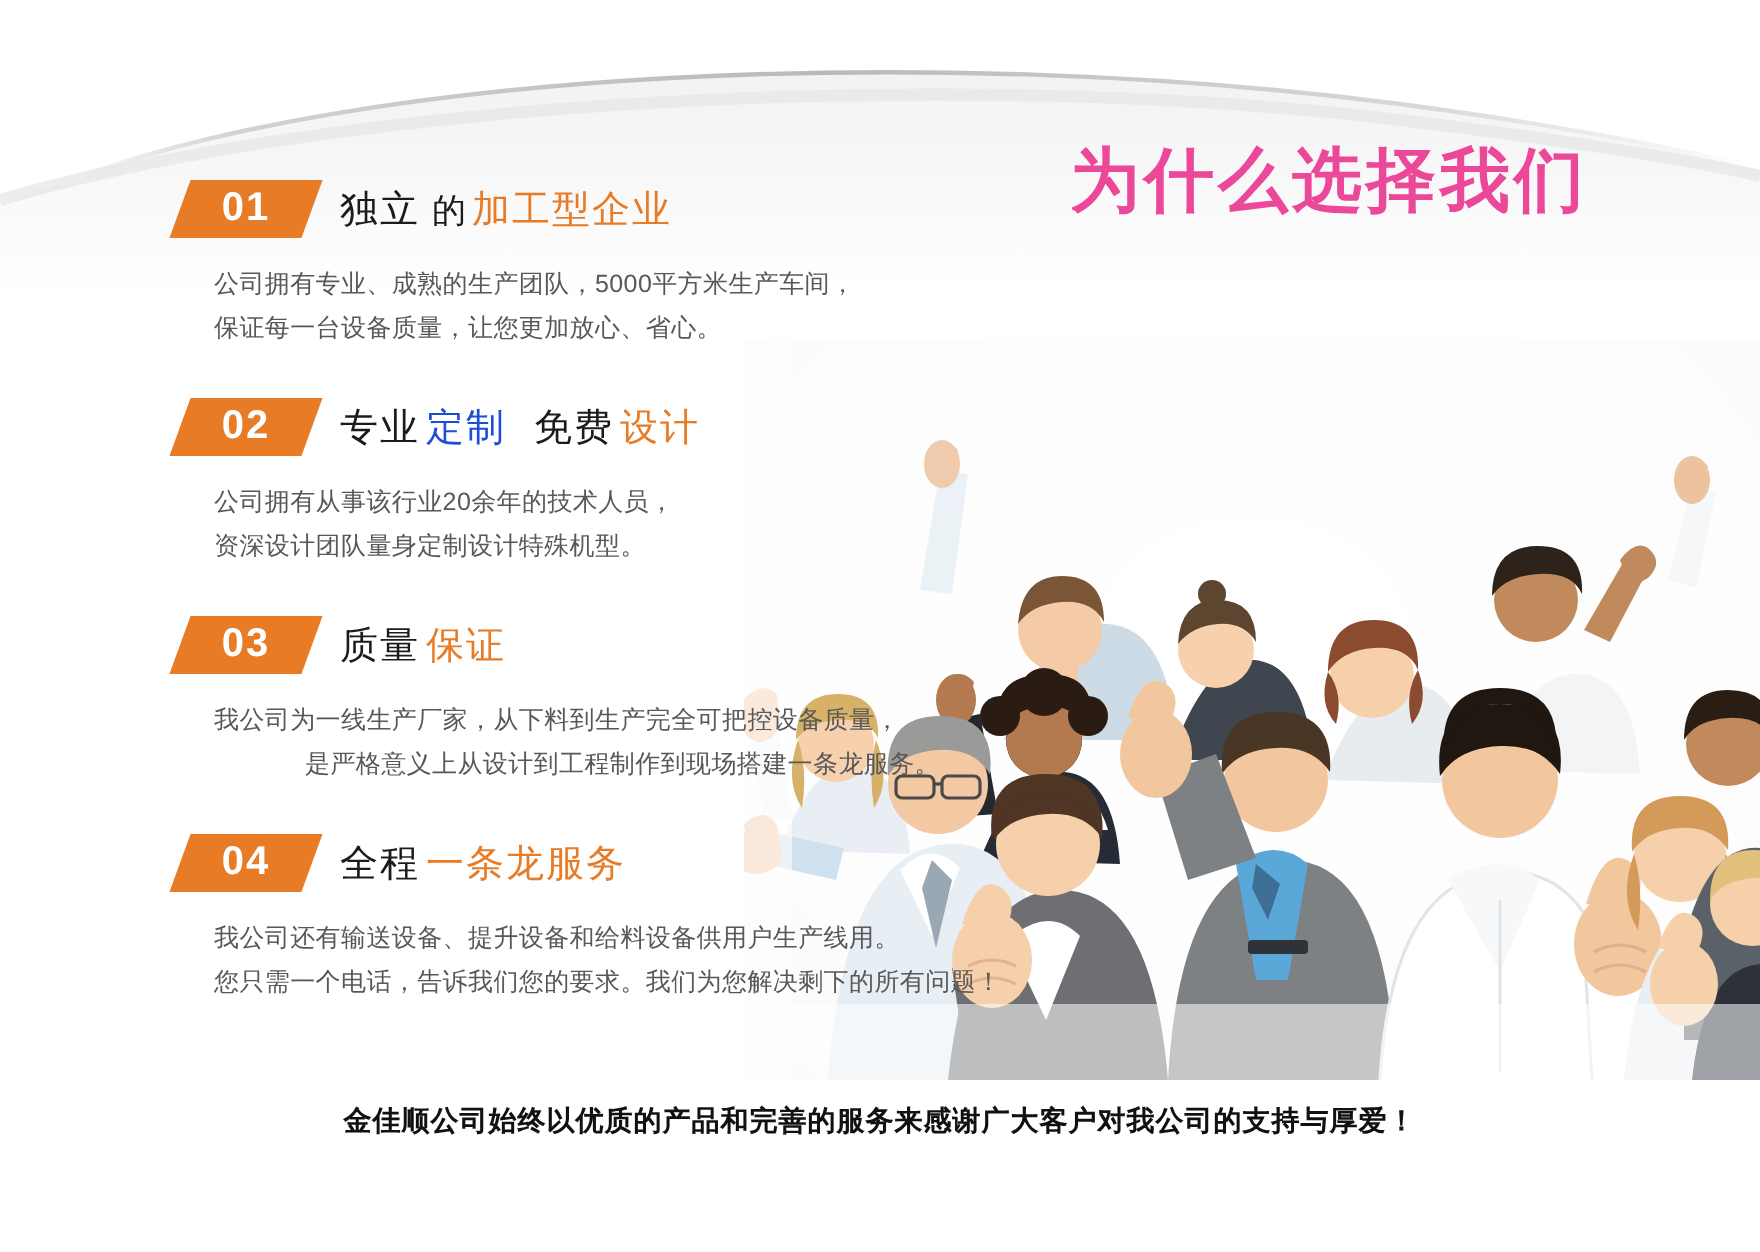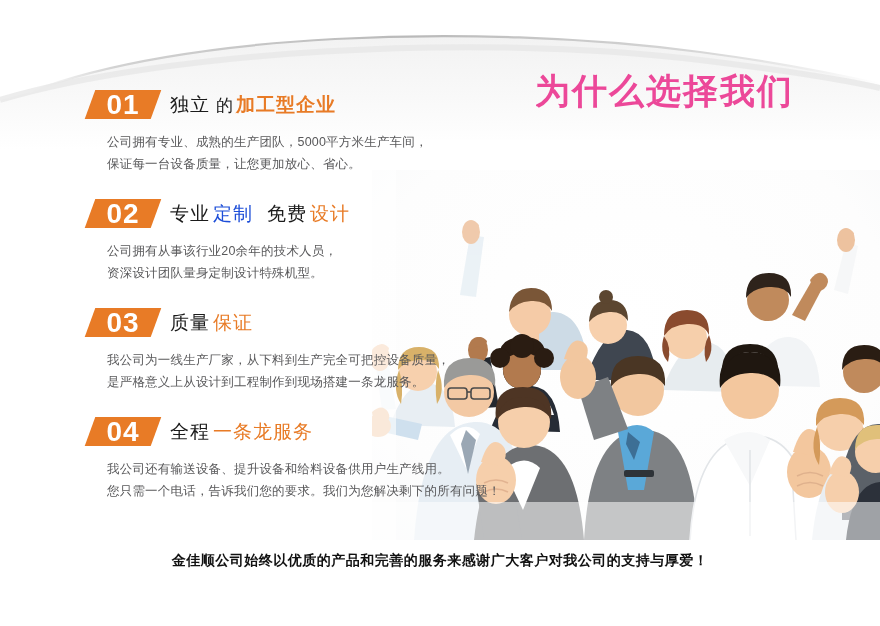--- a/index.html
+++ b/index.html
@@ -81,21 +81,21 @@
   }
   .badge-num {
     position: absolute;
     left: 90px;
     top: 2px;
     width: 66px;
     height: 29px;
     line-height: 29px;
     text-align: center;
     color: #ffffff;
-    font-size: 28px;
+    font-size: 20px;
     font-weight: bold;
     letter-spacing: 1px;
   }
   .head-text {
     margin-left: 80px;
     white-space: nowrap;
     display: flex;
     align-items: baseline;
   }
   .h-main {
@@ -345,21 +345,21 @@
 
   <div class="features">
 
     <div class="feature">
       <div class="feature-head">
         <span class="badge" style="background: rgb(232, 123, 38);"></span>
         <span class="badge-num">01</span>
         <span class="head-text">
           <span class="h-main" style="color: rgb(27, 27, 27);">独立</span>
           <span class="h-plain" style="color: rgb(27, 27, 27);">的</span>
-          <span class="h-accent" style="color: rgb(232, 123, 38); font-weight: bold;">加工型企业</span>
+          <span class="h-accent" style="color: rgb(232, 123, 38);">加工型企业</span>
         </span>
       </div>
       <div class="feature-body">
         <div class="body-line" style="color: rgb(88, 88, 90);">公司拥有专业、成熟的生产团队，5000平方米生产车间，</div>
         <div class="body-line" style="color: rgb(88, 88, 90);">保证每一台设备质量，让您更加放心、省心。</div>
       </div>
     </div>
 
     <div class="feature">
       <div class="feature-head">
@@ -383,21 +383,21 @@
       <div class="feature-head">
         <span class="badge" style="background: rgb(232, 123, 38);"></span>
         <span class="badge-num">03</span>
         <span class="head-text">
           <span class="h-main" style="color: rgb(27, 27, 27);">质量</span>
           <span class="h-accent" style="color: rgb(232, 123, 38);">保证</span>
         </span>
       </div>
       <div class="feature-body">
         <div class="body-line" style="color: rgb(88, 88, 90);">我公司为一线生产厂家，从下料到生产完全可把控设备质量，</div>
-        <div class="body-line" style="color: rgb(88, 88, 90);">是严格意义上从设计到工程制作到现场搭建一条龙服务。</div>
+        <div class="body-line" style="color: rgb(88, 88, 90); text-align: right;">是严格意义上从设计到工程制作到现场搭建一条龙服务。</div>
       </div>
     </div>
 
     <div class="feature">
       <div class="feature-head">
         <span class="badge" style="background: rgb(232, 123, 38);"></span>
         <span class="badge-num">04</span>
         <span class="head-text">
           <span class="h-main" style="color: rgb(27, 27, 27);">全程</span>
           <span class="h-accent" style="color: rgb(232, 123, 38);">一条龙服务</span>

